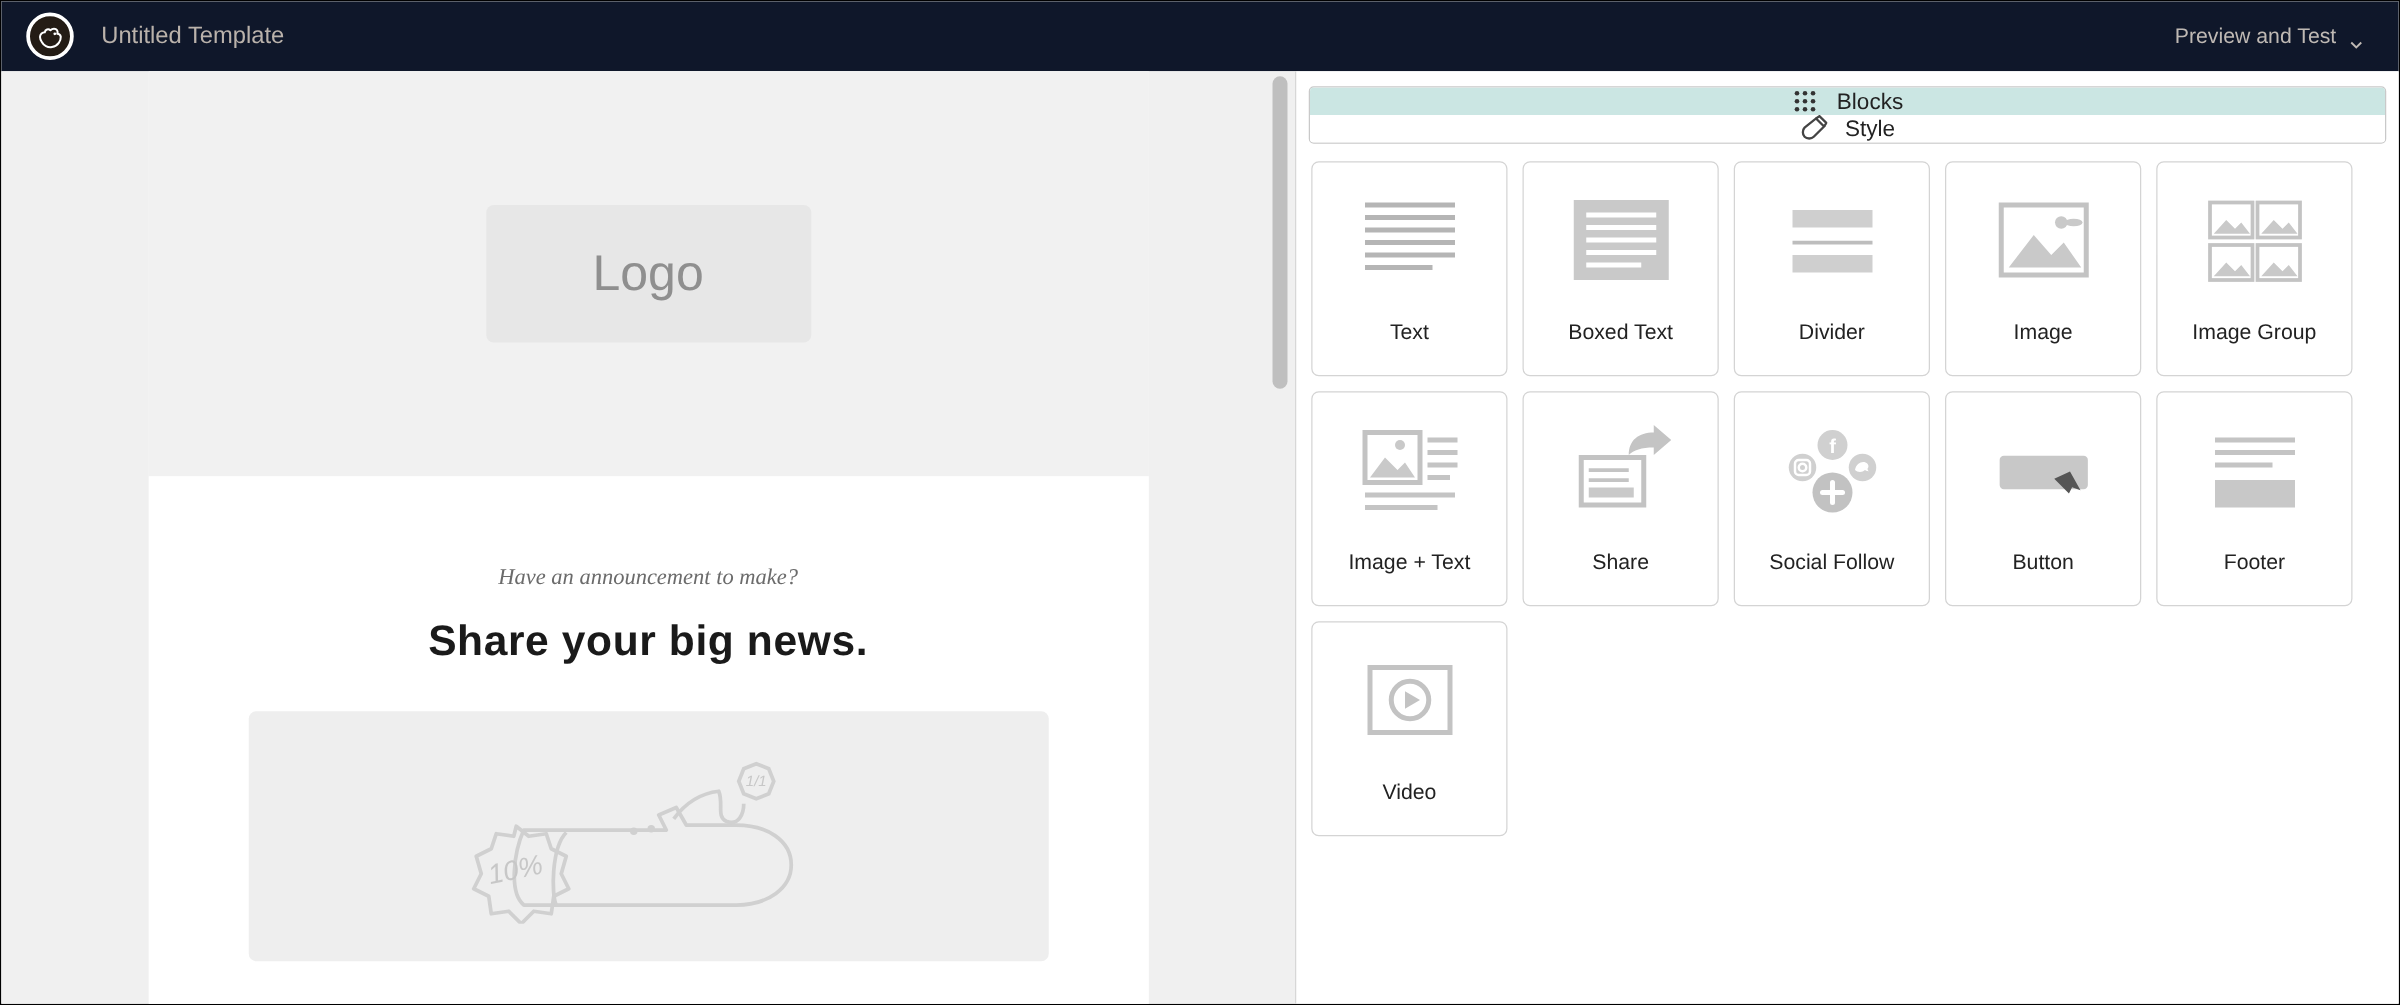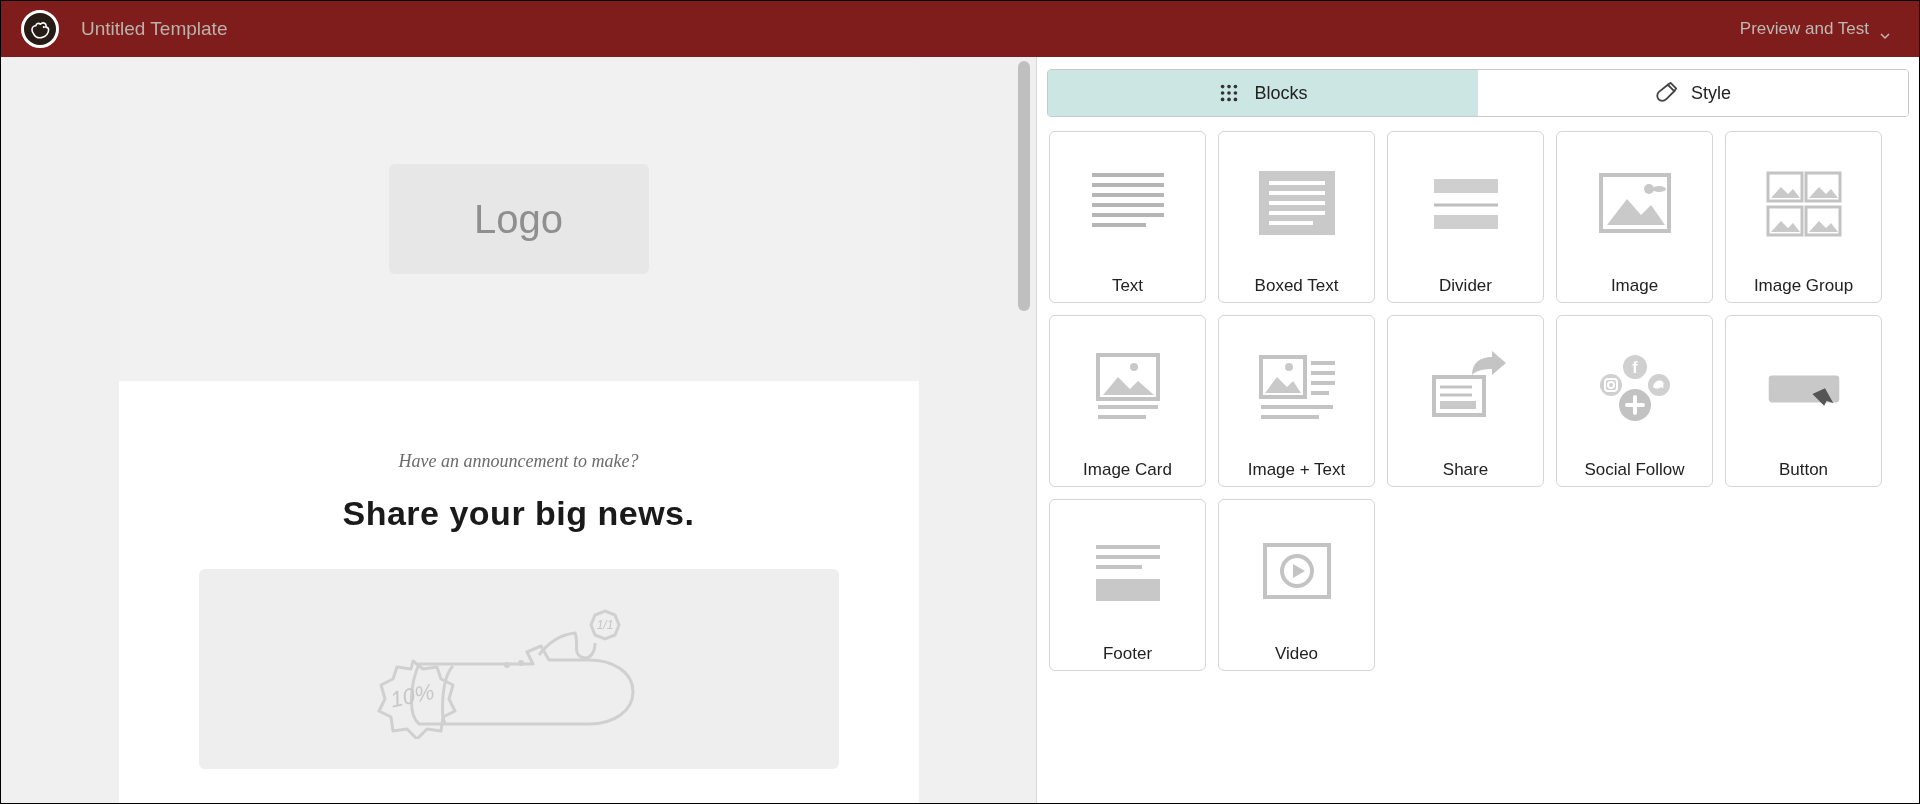--- a/index.html
+++ b/index.html
@@ -1,18 +1,18 @@
 <!DOCTYPE html>
 <html><head>
 <meta charset="utf-8">
 <style>
   * { margin:0; padding:0; box-sizing:border-box; }
   body { font-family: "Helvetica Neue", Helvetica, Arial, sans-serif; background:#fff; width:1920px; height:804px; overflow:hidden; border:1px solid #000; }
   
-  .topbar { height:56px; background:#7f1d1d; color:#bdb4ae; display:flex; align-items:center; padding:0 20px; justify-content:space-between; }
+  .topbar { height:56px; background:#0f172a; color:#bdb4ae; display:flex; align-items:center; padding:0 20px; justify-content:space-between; }
   .topbar-left { display:flex; align-items:center; gap:22px; }
   .logo-circ { width:38px; height:38px; border-radius:50%; background:#241c15; border:3px solid #fff; display:flex; align-items:center; justify-content:center; }
   .logo-circ svg { width:36px; height:36px; }
   .doc-title { font-size:19px; color:#bab2ab; font-weight:400; }
   .preview-test { display:flex; align-items:flex-end; gap:10px; color:#bfb9b4; font-size:17px; cursor:pointer; padding-right:8px;}
   .chev { width:12px; height:12px; display:inline-block; }
 
   .main { display:flex; height:748px; }
   .canvas-col { width:1035px; background:#f0f0f0; overflow:hidden; position:relative; }
   .scroll-track { position:absolute; right:6px; top:0; width:12px; height:100%; }
@@ -23,28 +23,28 @@
   .canvas-inner { width:800px; margin:0 auto; background:#f8f8f8;}
   .logo-area { background:#f1f1f1; height:324px; display:flex; align-items:center; justify-content:center; }
   .logo-box { width:260px; height:110px; background:#e7e7e7; border-radius:6px; display:flex; align-items:center; justify-content:center; font-size:40px; color:#8f8f8f; font-weight:500;}
   .news-area { background:#fff; padding:70px 0 50px; text-align:center;}
   .news-sub { font-style:italic; color:#6b6b6b; font-size:18px; margin-bottom:22px; font-family: Georgia, 'Times New Roman', serif;}
   .news-head { font-size:34px; font-weight:700; color:#1a1a1a; letter-spacing:.5px;}
   .illus-area { margin:36px 80px 0; height:200px; background:#eeeeee; border-radius:6px; display:flex; align-items:center; justify-content:center;}
   .illus-area svg { width:340px; height:140px; }
 
   
-  .tabs { display:flex; margin:12px 10px 14px; border:1px solid #c9c9c9; border-radius:4px; overflow:hidden;}
+  .tabs { display:flex; margin:12px 10px 14px; border:1px solid #c9c9c9; border-radius:4px; overflow:hidden;flex-direction:column;}
   .tab { flex:1; height:46px; display:flex; align-items:center; justify-content:center; gap:14px; font-size:18px; color:#222; cursor:pointer; background:#fff;}
   .tab.active { background:#cbe6e3; }
   .tab-ic { width:22px; height:22px; }
 
   
   .blocks { display:flex; flex-wrap:wrap; gap:12px; padding:0 12px; }
-  .block { width:157px; height:172px; border:1px solid #d4d4d4; border-radius:6px; background:#fff; display:flex; flex-direction:column; align-items:center; justify-content:flex-end; padding:12px 8px 6px; cursor:grab; transition:box-shadow .1s;}
+  .block { width:157px; height:172px; border:1px solid #d4d4d4; border-radius:6px; background:#fff; display:flex; flex-direction:column; align-items:center; justify-content:flex-end; padding:12px 8px 24px; cursor:grab; transition:box-shadow .1s;}
   .block-ic { flex:1; display:flex; align-items:center; justify-content:center; width:100%;}
   .block-ic svg { width:84px; height:80px; }
   .block-label { font-size:17px; color:#222; margin-top:10px;}
 </style>
 </head>
 <body>
 
 <div class="topbar">
   <div class="topbar-left">
     <div class="logo-circ">
@@ -201,32 +201,20 @@
               <rect x="6" y="42" width="34" height="28" fill="none" stroke="#c3c3c3" stroke-width="3"></rect>
                 <polygon points="9,67 19,56 26,63 31,58 38,67" fill="#c9c9c9"></polygon>
               <rect x="44" y="42" width="34" height="28" fill="none" stroke="#c3c3c3" stroke-width="3"></rect>
                 <polygon points="47,67 57,56 64,63 69,58 76,67" fill="#c9c9c9"></polygon>
             </g>
           </svg>
         </div>
         <div class="block-label">Image Group</div>
       </div>
 
-      <div class="block">
-        <div class="block-ic">
-          <svg viewBox="0 0 84 80">
-              <rect x="12" y="6" width="60" height="44" fill="none" stroke="#c3c3c3" stroke-width="4"></rect>
-              <polygon points="17,46 32,28 44,40 52,32 68,46" fill="#c9c9c9"></polygon>
-              <circle cx="48" cy="18" r="4" fill="#c9c9c9"></circle>
-              <line x1="12" y1="58" x2="72" y2="58" stroke="#c4c4c4" stroke-width="4"></line>
-              <line x1="12" y1="68" x2="60" y2="68" stroke="#c4c4c4" stroke-width="4"></line>
-            </svg>
-        </div>
-        <div class="block-label">Image Card</div>
-      </div>
 
       <div class="block">
         <div class="block-ic">
           <svg viewBox="0 0 84 80">
               <rect x="6" y="8" width="44" height="40" fill="none" stroke="#c3c3c3" stroke-width="4"></rect>
               <polygon points="10,44 22,28 32,38 38,32 46,44" fill="#c9c9c9"></polygon>
               <circle cx="34" cy="18" r="4" fill="#c9c9c9"></circle>
               <g stroke="#c4c4c4" stroke-width="4">
                 <line x1="56" y1="14" x2="80" y2="14"></line>
                 <line x1="56" y1="24" x2="80" y2="24"></line>

